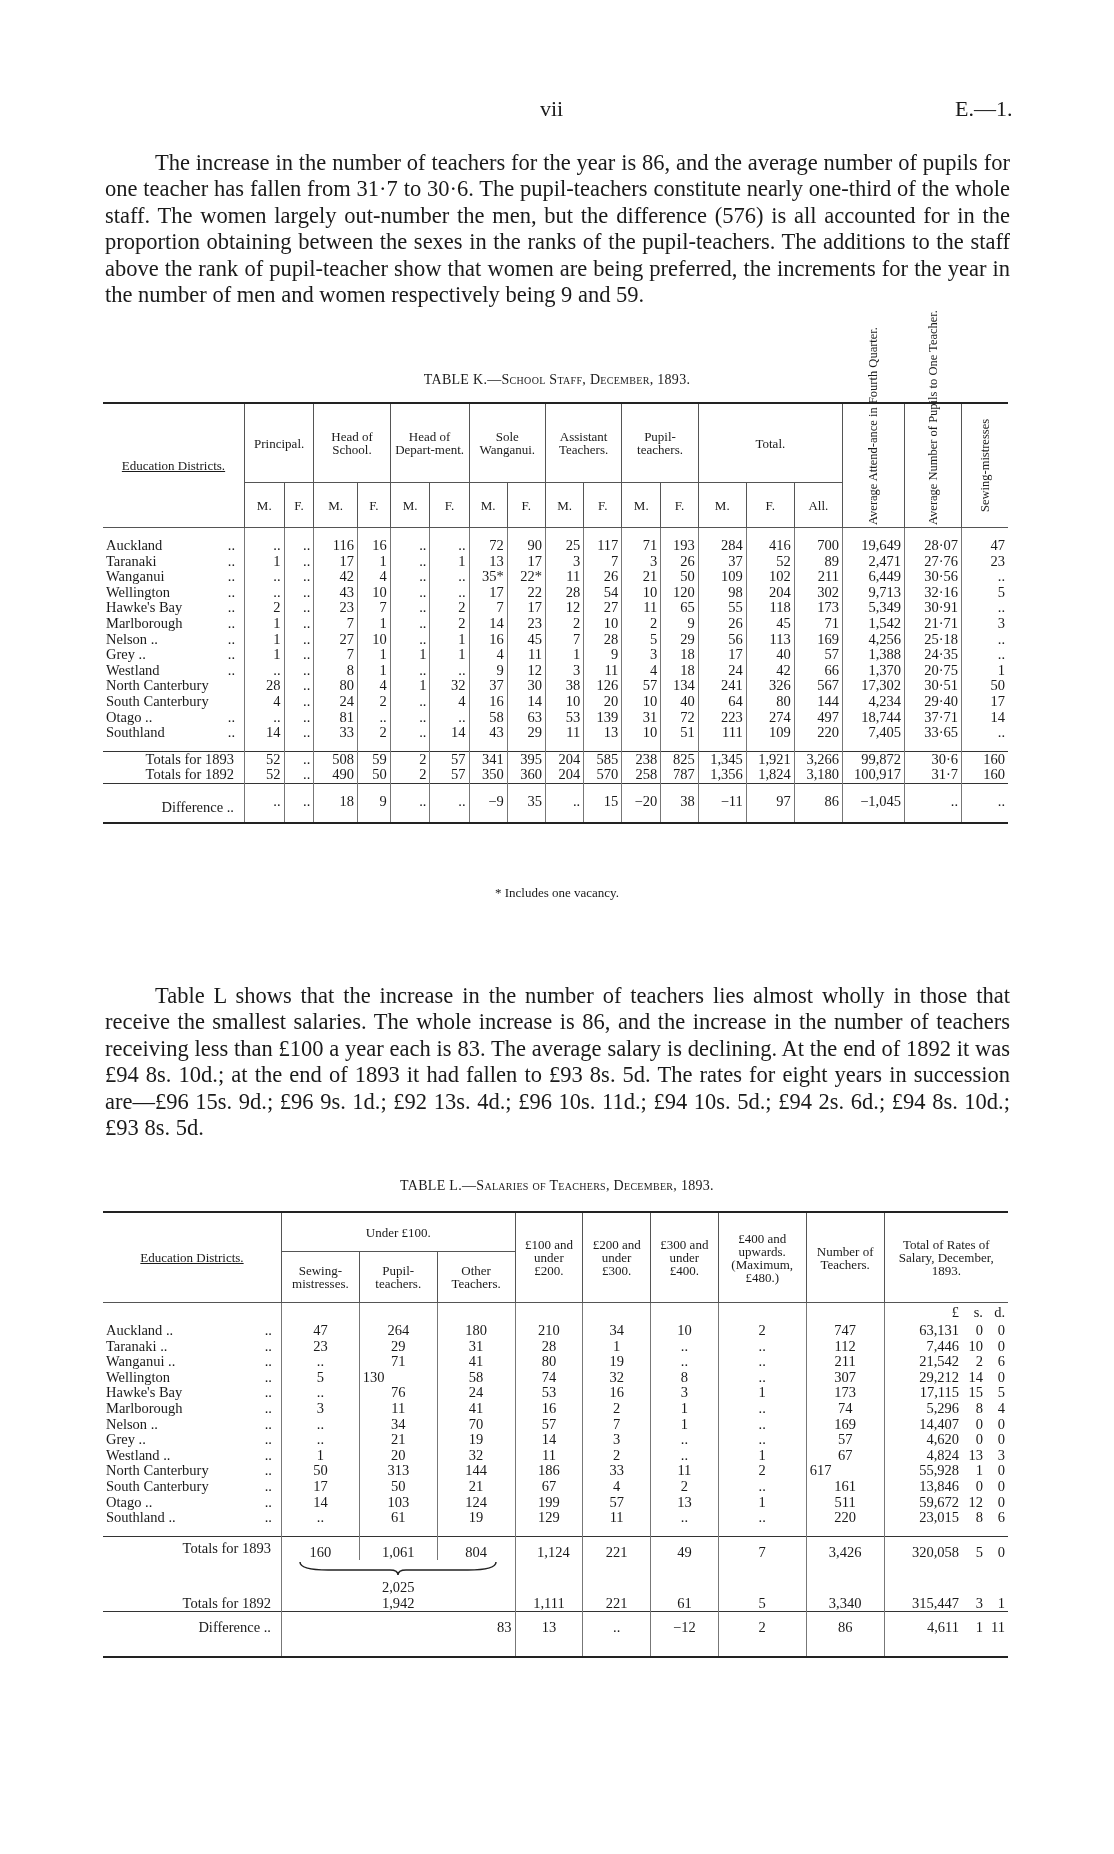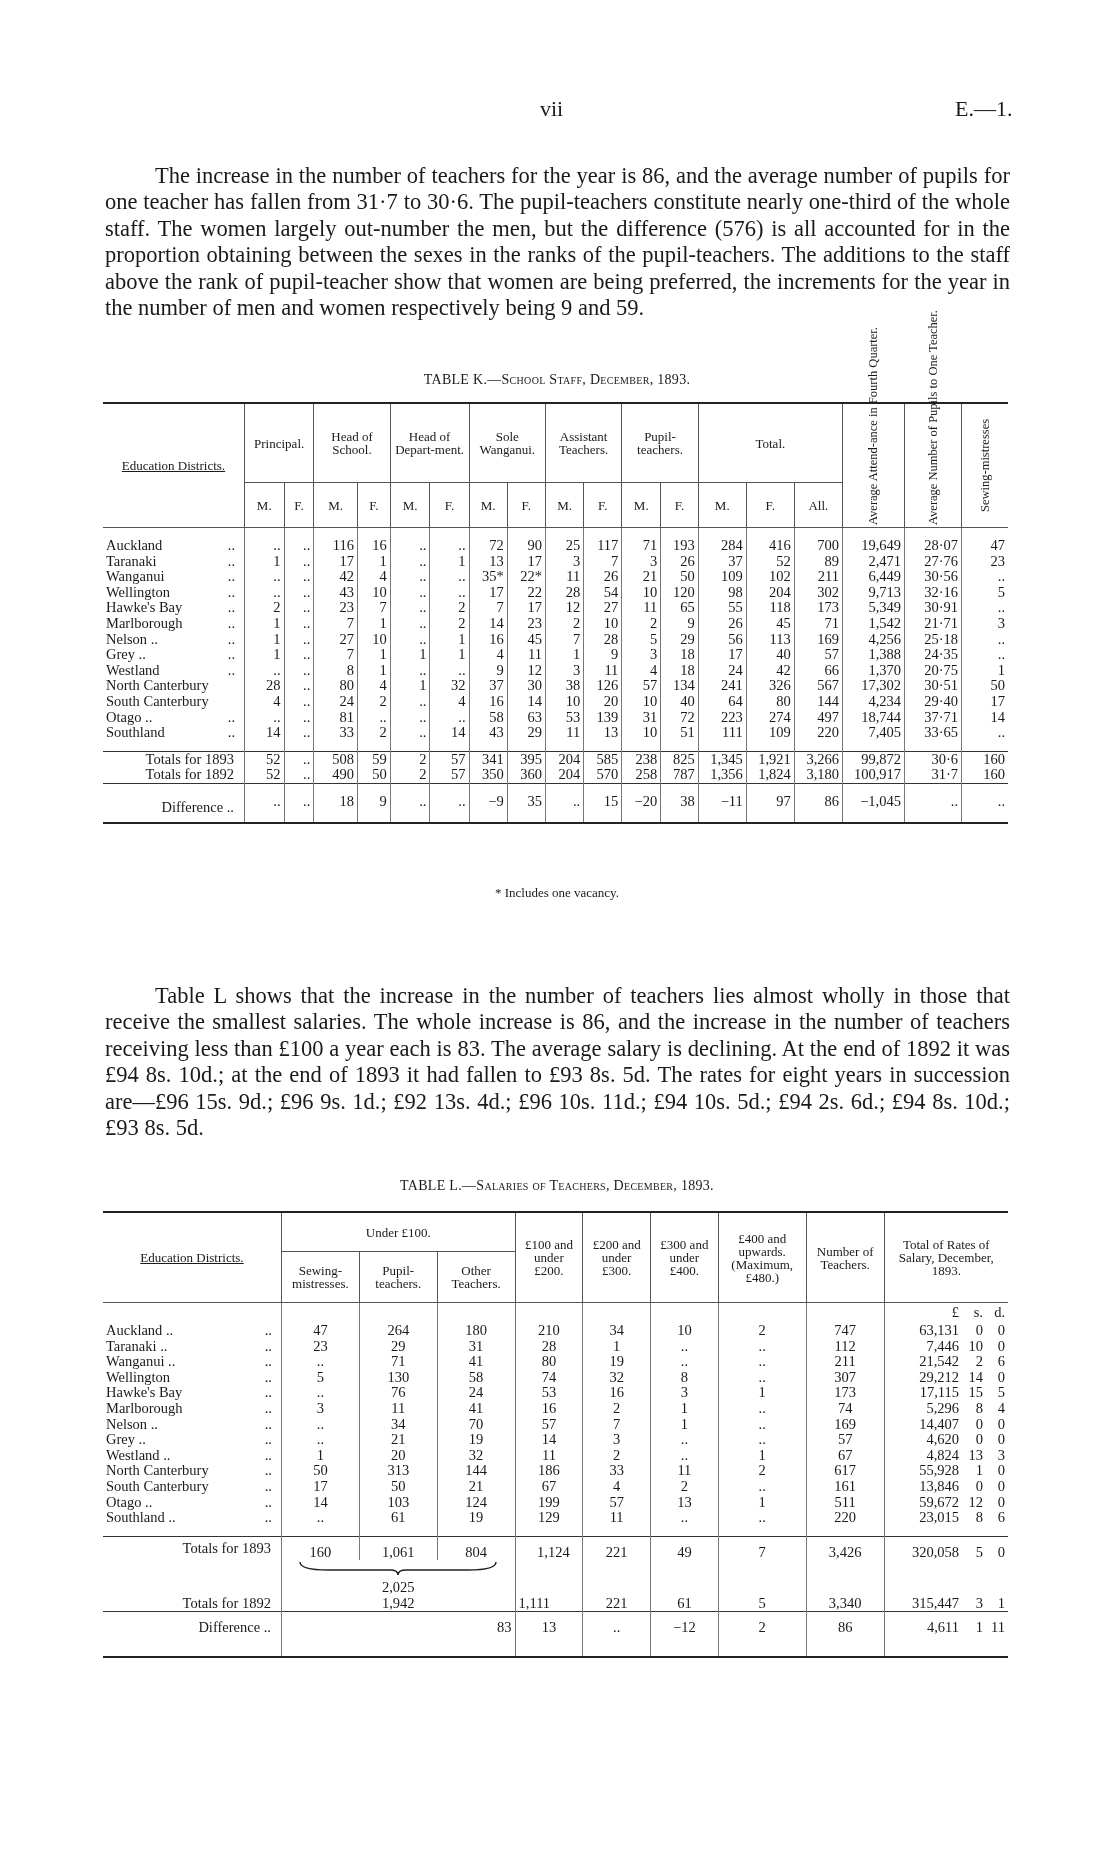--- a/index.html
+++ b/index.html
@@ -2,21 +2,21 @@
 <html><head>
 <meta charset="utf-8">
 <style>
   html, body { margin: 0; padding: 0; background: #ffffff; }
   body { width: 1114px; height: 1854px; position: relative; font-family: "DejaVu Serif", "Liberation Serif", serif; color: #1a1a1a; overflow: hidden; }
   .page-header { position: absolute; top: 96px; left: 0; width: 1114px; height: 30px; font-family: "Liberation Serif", serif; font-size: 22px; }
   .page-num { position: absolute; left: 540px; top: 0; }
   .page-code { position: absolute; left: 955px; top: 0; }
   .para { position: absolute; left: 105px; width: 905px; font-family: "Liberation Serif", serif; font-size: 22.5px; line-height: 26.4px; text-align: justify; }
   .para .indent { display: inline-block; width: 50px; }
-  #p1 { top: 163px; }
+  #p1 { top: 150px; }
   #p2 { top: 983px; }
   .caption { position: absolute; left: 0; width: 1114px; text-align: center; font-family: "Liberation Serif", serif; font-size: 14px; letter-spacing: 0.3px; }
   .caption .sc { font-variant: small-caps; }
   #capK { top: 372px; }
   #capL { top: 1178px; }
   table.stat { position: absolute; border-collapse: collapse; font-family: "Liberation Serif", serif; font-size: 14.5px; }
   table.stat td, table.stat th { padding: 0 3px; font-weight: normal; line-height: 15.6px; white-space: nowrap; }
   table.stat .hd th { border-left: 1px solid #555; border-bottom: 1px solid #555; text-align: center; vertical-align: middle; font-size: 13px; line-height: 13px; }
   table.stat .hd th.first { border-left: none; text-align: center; text-decoration: underline; }
   table.stat td { border-left: 1px solid #777; text-align: right; }
@@ -556,21 +556,21 @@
         <td style="text-align: center;">80</td>
         <td style="text-align: center;">19</td>
         <td style="text-align: center;">..</td>
         <td style="text-align: center;">..</td>
         <td style="text-align: center;">211</td>
         <td><span class="lsd"><span class="l">21,542</span><span class="s">2</span><span class="d">6</span></span></td>
       </tr>
       <tr>
         <td class="dist"><span>Wellington</span><span class="dots">..</span></td>
         <td style="text-align: center;">5</td>
-        <td style="text-align: center;">130</td>
+        <td style="text-align: left;">130</td>
         <td style="text-align: center;">58</td>
         <td style="text-align: center;">74</td>
         <td style="text-align: center;">32</td>
         <td style="text-align: center;">8</td>
         <td style="text-align: center;">..</td>
         <td style="text-align: center;">307</td>
         <td><span class="lsd"><span class="l">29,212</span><span class="s">14</span><span class="d">0</span></span></td>
       </tr>
       <tr>
         <td class="dist"><span>Hawke's Bay</span><span class="dots">..</span></td>
@@ -634,21 +634,21 @@
       </tr>
       <tr>
         <td class="dist"><span>North Canterbury</span><span class="dots">..</span></td>
         <td style="text-align: center;">50</td>
         <td style="text-align: center;">313</td>
         <td style="text-align: center;">144</td>
         <td style="text-align: center;">186</td>
         <td style="text-align: center;">33</td>
         <td style="text-align: center;">11</td>
         <td style="text-align: center;">2</td>
-        <td style="text-align: center;">617</td>
+        <td style="text-align: left;">617</td>
         <td><span class="lsd"><span class="l">55,928</span><span class="s">1</span><span class="d">0</span></span></td>
       </tr>
       <tr>
         <td class="dist"><span>South Canterbury</span><span class="dots">..</span></td>
         <td style="text-align: center;">17</td>
         <td style="text-align: center;">50</td>
         <td style="text-align: center;">21</td>
         <td style="text-align: center;">67</td>
         <td style="text-align: center;">4</td>
         <td style="text-align: center;">2</td>
@@ -712,21 +712,21 @@
         <td></td>
         <td></td>
         <td></td>
         <td></td>
         <td></td>
         <td></td>
       </tr>
       <tr>
         <td class="dist totlabel">Totals for 1892</td>
         <td colspan="3" style="text-align: center; border-left: 1px solid rgb(119, 119, 119);">1,942</td>
-        <td style="text-align: left; margin-top: 8px;">1,111</td>
+        <td style="text-align: center; margin-top: 8px;">1,111</td>
         <td style="text-align: center;">221</td>
         <td style="text-align: center;">61</td>
         <td style="text-align: center;">5</td>
         <td style="text-align: center;">3,340</td>
         <td><span class="lsd"><span class="l">315,447</span><span class="s">3</span><span class="d">1</span></span></td>
       </tr>
       <tr class="sep bottomline">
         <td class="dist totlabel" style="height: 36px; vertical-align: top; padding-top: 8px;">Difference ..</td>
         <td colspan="3" style="text-align: right; vertical-align: top; padding-top: 8px;">83</td>
         <td style="text-align: center; vertical-align: top; padding-top: 8px;">13</td>

